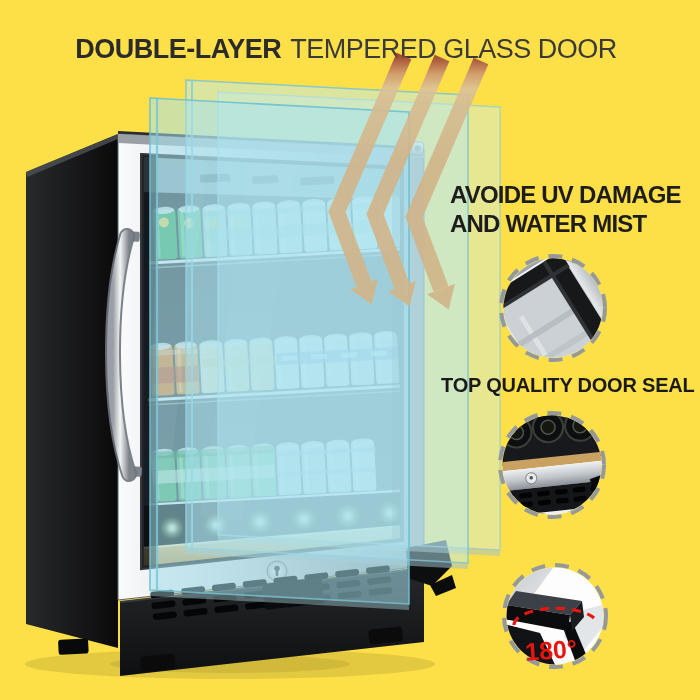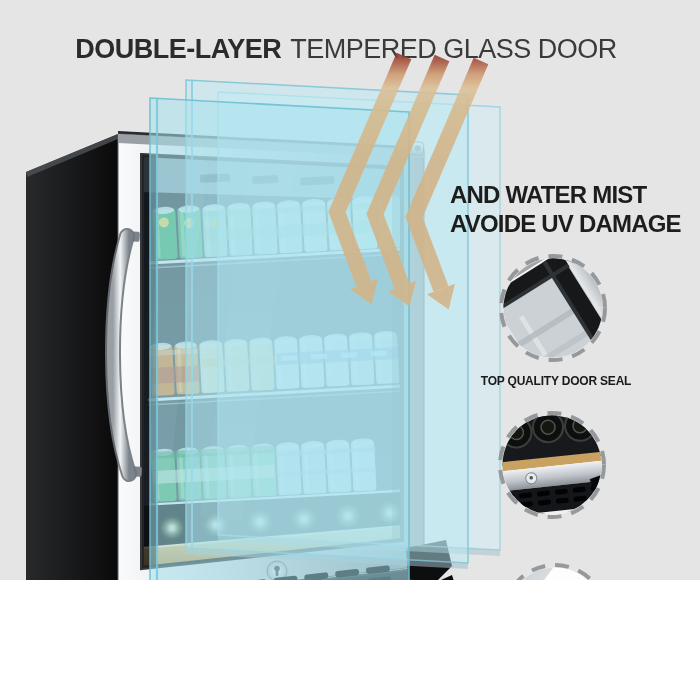--- a/index.html
+++ b/index.html
@@ -1,27 +1,27 @@
 <!DOCTYPE html>
 <html><head>
 <meta charset="utf-8">
 <style>
   html,body{margin:0;padding:0;background:#ffffff;}
-  .stage{position:relative;width:700px;height:580px;background:#e5e5e5;overflow:hidden;
+  .stage{position:relative;width:700px;height:700px;background:#fde047;overflow:hidden;
          font-family:"Liberation Sans",sans-serif;}
   .page-title{position:absolute;top:34px;left:0;width:692px;text-align:center;
               font-size:27px;color:#343434;letter-spacing:-0.5px;white-space:nowrap;}
   .page-title .t-bold{font-weight:700;color:#2b2b2b;}
   .page-title .t-reg{font-weight:400;margin-left:9px;color:#3a3a3a;}
   .scene{position:absolute;left:0;top:0;width:700px;height:700px;}
   .headline{position:absolute;left:450px;top:180px;width:240px;
             font-size:24px;line-height:29px;font-weight:700;color:#1d1d1d;letter-spacing:-0.8px;}
   .feature-circle{position:absolute;}
   .feature-label{position:absolute;width:230px;text-align:center;font-weight:700;
-                 font-size:12px;letter-spacing:-0.2px;color:#1a1a1a;white-space:nowrap;}
+                 font-size:20px;letter-spacing:-0.2px;color:#1a1a1a;white-space:nowrap;}
   .feature-label.light{font-weight:400;font-size:16px;letter-spacing:0.4px;color:#252525;}
   .angle-callout{position:absolute;left:505px;top:636px;width:92px;text-align:center;
                  font-size:25px;font-weight:700;color:#e8150e;transform:rotate(-4deg);}
 </style>
 </head>
 <body>
 
 <div class="stage">
 
   <div class="page-title">
@@ -276,22 +276,22 @@
       <path d="M 404 56 L 337 212 L 364 284" fill="none" stroke="url(#arrowG)" stroke-width="16" stroke-miterlimit="8"></path>
       <polygon points="378,278.7 350,289.3 371.7,304.6" fill="#d2b589"></polygon>
       <path d="M 442 58 L 375 214 L 402 286" fill="none" stroke="url(#arrowG)" stroke-width="16" stroke-miterlimit="8"></path>
       <polygon points="416,280.7 388,291.3 409.7,306.6" fill="#d2b589"></polygon>
       <path d="M 481 61 L 414 217 L 441 289" fill="none" stroke="url(#arrowG)" stroke-width="16" stroke-miterlimit="8"></path>
       <polygon points="455,283.7 427,294.3 448.7,309.6" fill="#d2b589"></polygon>
     </g>
   </svg>
 
   <div class="headline">
+    <div>AVOIDE UV DAMAGE</div>
     <div>AND WATER MIST</div>
-    <div>AVOIDE UV DAMAGE</div>
   </div>
 
   <div class="feature-circle" style="left:497px;top:252px;">
     <svg width="112" height="112" viewBox="0 0 112 112">
       <defs>
         <linearGradient id="c1steelA" x1="0" y1="0" x2="0" y2="1">
           <stop offset="0" stop-color="#f3f5f6"></stop>
             <stop offset="1" stop-color="#9ba1a7"></stop>
         </linearGradient>
         <linearGradient id="c1steelB" x1="0" y1="0" x2="1" y2="0">

